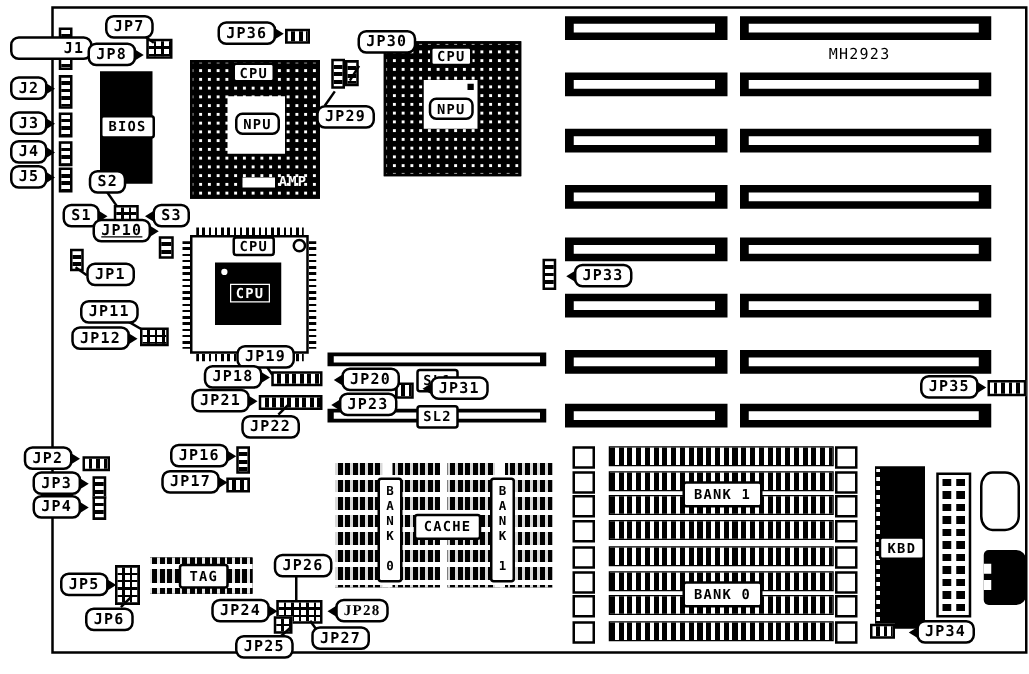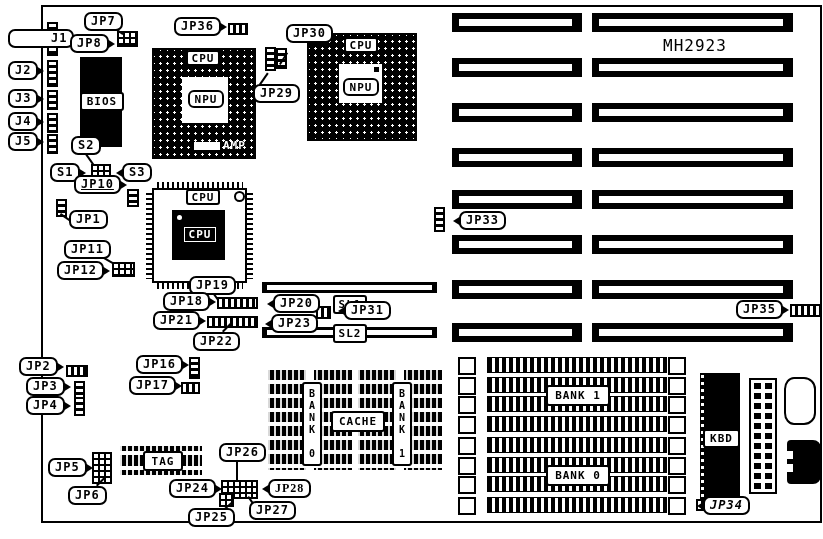--- a/index.html
+++ b/index.html
@@ -48,21 +48,21 @@
   .cachegap{position:absolute;top:0;bottom:0;background:#fff;}
   
   .simmbar{position:absolute;border:1px solid #000;
       background:repeating-linear-gradient(90deg,#000 0 4px,#fff 4px 7px);}
   .simmcap{position:absolute;background:#fff;border:2px solid #000;}
   
   .dip{position:absolute;background-color:#000;background-image:
       repeating-linear-gradient(90deg,rgba(255,255,255,.9) 0 2px,transparent 2px 6px),
       linear-gradient(180deg,#000 0 5px,#fff 5px 9px,#000 9px 20px,#fff 20px 24px,#000 24px 29px);}
   .whitebox{position:absolute;background:#fff;border:2px solid #000;}
-  .txt{position:absolute;font-size:16px;letter-spacing:1px;}
+  .txt{position:absolute;font-size:12px;letter-spacing:1px;}
 </style>
 </head>
 <body>
 
 <div id="stage">
 
   <div class="board" style="left:41px;top:5px;width:777px;height:514px;"></div>
 
   <div class="slot" style="left:452px;top:13px;width:130px;height:19px;">
       <i></i>
@@ -278,15 +278,15 @@
   <div class="callout pt-r" style="left:26px;top:396px;">JP4</div>
   <div class="callout pt-r" style="left:136px;top:355px;">JP16</div>
   <div class="callout pt-r" style="left:129px;top:376px;">JP17</div>
   <div class="callout pt-r" style="left:48px;top:458px;">JP5</div>
   <div class="callout" style="left:68px;top:486px;">JP6</div>
   <div class="callout pt-r" style="left:169px;top:479px;">JP24</div>
   <div class="callout" style="left:219px;top:443px;">JP26</div>
   <div class="callout pt-l" style="left:268px;top:479px;font-family:Liberation Serif, serif;">JP28</div>
   <div class="callout" style="left:188px;top:508px;">JP25</div>
   <div class="callout" style="left:249px;top:501px;">JP27</div>
-  <div class="callout pt-l" style="left:703px;top:496px;font-style:italic;">JP34</div>
+  <div class="callout pt-l" style="left:733px;top:496px;">JP34</div>
 
 </div>
 
 </body></html>

